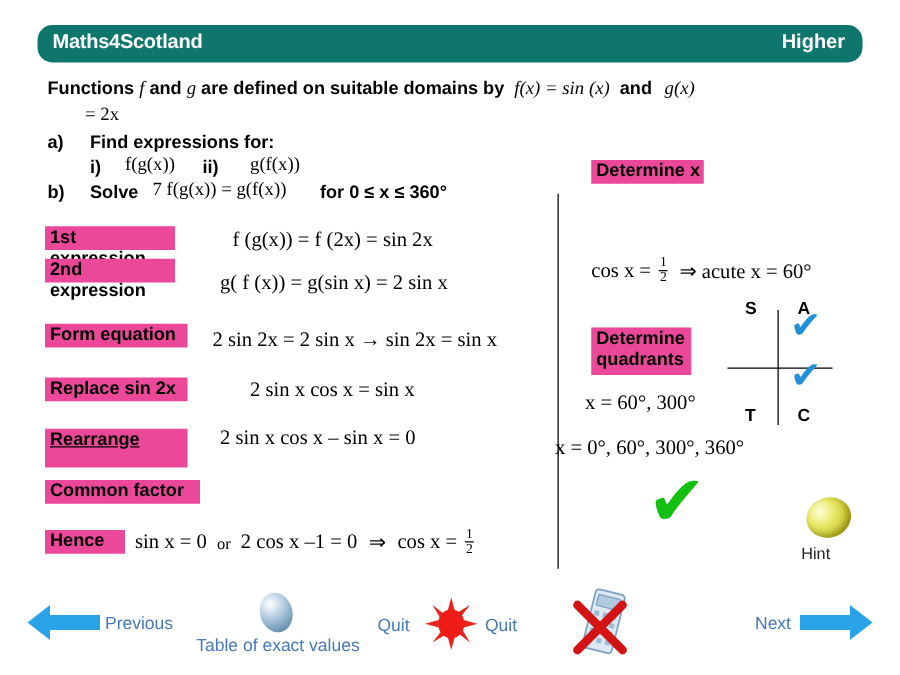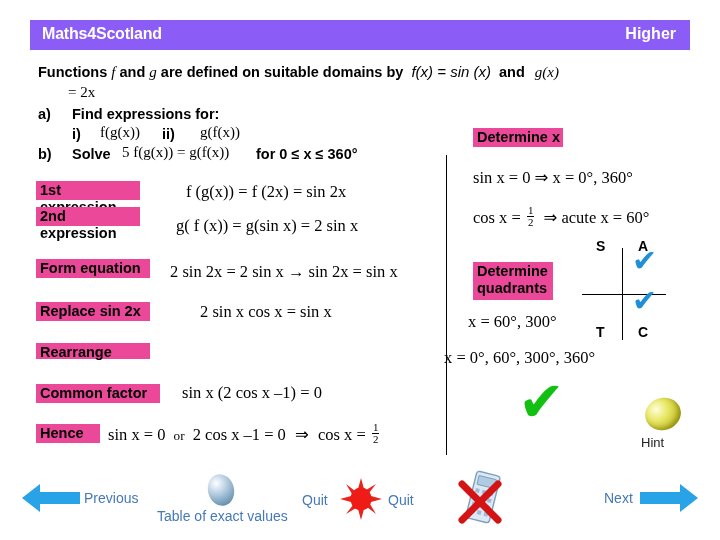--- a/index.html
+++ b/index.html
@@ -16,21 +16,22 @@
     position: absolute;
     inset: 0;
     background: #ffffff;
   }
 
   
   .header-bar {
     position: absolute;
     left: 30px; top: 20px;
     width: 660px; height: 30px;
-    background: #8b5cf6;
+    background: #0f766e;
+    border-radius: 12px;
   }
   .header-title {
     position: absolute;
     left: 12px; top: 5px;
     font-size: 16px;
     font-weight: bold;
     color: #ffffff;
     letter-spacing: -0.2px;
   }
   .header-level {
@@ -49,21 +50,21 @@
     color: #000000;
     white-space: nowrap;
   }
   .mathit {
     font-family: "Liberation Serif", serif;
     font-style: italic;
     font-weight: normal;
     font-size: 15px;
   }
   .mathrm {
-    font-family: Liberation Sans, sans-serif;
+    font-family: Liberation Serif, serif;
     font-style: normal;
     font-weight: normal;
     font-size: 15px;
   }
   .eq {
     position: absolute;
     font-family: "Liberation Serif", serif;
     font-size: 16.5px;
     color: #000000;
     white-space: nowrap;
@@ -204,73 +205,72 @@
   <div class="q-line" style="left:38px; top:106px;">a)</div>
   <div class="q-line" style="left:72px; top:106px;">Find expressions for:</div>
 
   <div class="q-line" style="left:72px; top:126px;">i)</div>
   <div class="eq" style="left:100px; top:124px; font-size:15px;">f(g(x))</div>
   <div class="q-line" style="left:162px; top:126px;">ii)</div>
   <div class="eq" style="left:200px; top:124px; font-size:15px;">g(f(x))</div>
 
   <div class="q-line" style="left:38px; top:146px;">b)</div>
   <div class="q-line" style="left:72px; top:146px;">Solve</div>
-  <div class="eq" style="left:122px; top:144px; font-size:15px;">5 f(g(x)) = g(f(x))</div>
+  <div class="eq" style="left:122px; top:144px; font-size:15px;">7 f(g(x)) = g(f(x))</div>
   <div class="q-line" style="left:256px; top:146px;">for  0  ≤  x  ≤  360°</div>
 
   <div class="divider"></div>
 
   <div class="callout" style="left:36px; top:181px; width:104px; height:19px;">
     <span>1st expression</span>
   </div>
   <div class="callout" style="left:36px; top:207px; width:104px; height:19px;">
     <span>2nd expression</span>
   </div>
   <div class="callout" style="left:36px; top:259px; width:114px; height:19px;">
     <span>Form equation</span>
   </div>
   <div class="callout" style="left:36px; top:302px; width:114px; height:19px;">
     <span>Replace sin 2x</span>
   </div>
-  <div class="callout" style="left:36px; top:343px; width:114px; height:16px;">
+  <div class="callout" style="left:36px; top:343px; width:114px; height:31px;text-decoration:underline;">
     <span>Rearrange</span>
   </div>
   <div class="callout" style="left:36px; top:384px; width:124px; height:19px;">
     <span>Common factor</span>
   </div>
   <div class="callout" style="left:36px; top:424px; width:64px; height:19px;">
     <span>Hence</span>
   </div>
 
   <div class="eq" style="left:186px; top:182px;">f (g(x)) = f (2x) = sin 2x</div>
   <div class="eq" style="left:176px; top:216px;">g( f (x)) = g(sin x) = 2 sin x</div>
   <div class="eq" style="left:170px; top:262px;">2 sin 2x = 2 sin x  →  sin 2x = sin x</div>
   <div class="eq" style="left:200px; top:302px;">2 sin x cos x = sin x</div>
-  <div class="eq" style="left:182px; top:383px;">sin x (2 cos x –1) = 0</div>
+  <div class="eq" style="left:176px; top:340px;">2 sin x cos x – sin x = 0</div>
 
   <div class="eq" style="left:108px; top:422px;">
     <span>sin x = 0</span>
     <span style="font-size:0.8em; padding:0 4px;font-family:Liberation Serif, serif;">or</span>
     <span>2 cos x –1 = 0</span>
     <span style="padding:0 5px;">⇒</span>
     <span>cos x =</span>
     <span class="frac">
       <span class="num">1</span>
       <span class="den">2</span>
     </span>
   </div>
 
   <div class="callout" style="left:473px; top:128px; width:90px; height:19px;">
     <span>Determine x</span>
   </div>
   <div class="callout" style="left:473px; top:262px; width:80px; height:38px;">
     <span>Determine quadrants</span>
   </div>
 
-  <div class="eq" style="left:473px; top:168px;">sin x = 0  ⇒  x = 0°, 360°</div>
 
   <div class="eq" style="left:473px; top:205px;">
     <span>cos x =</span>
     <span class="frac">
       <span class="num">1</span>
       <span class="den">2</span>
     </span>
     <span style="padding-left:3px;">⇒  acute x = 60°</span>
   </div>
 

